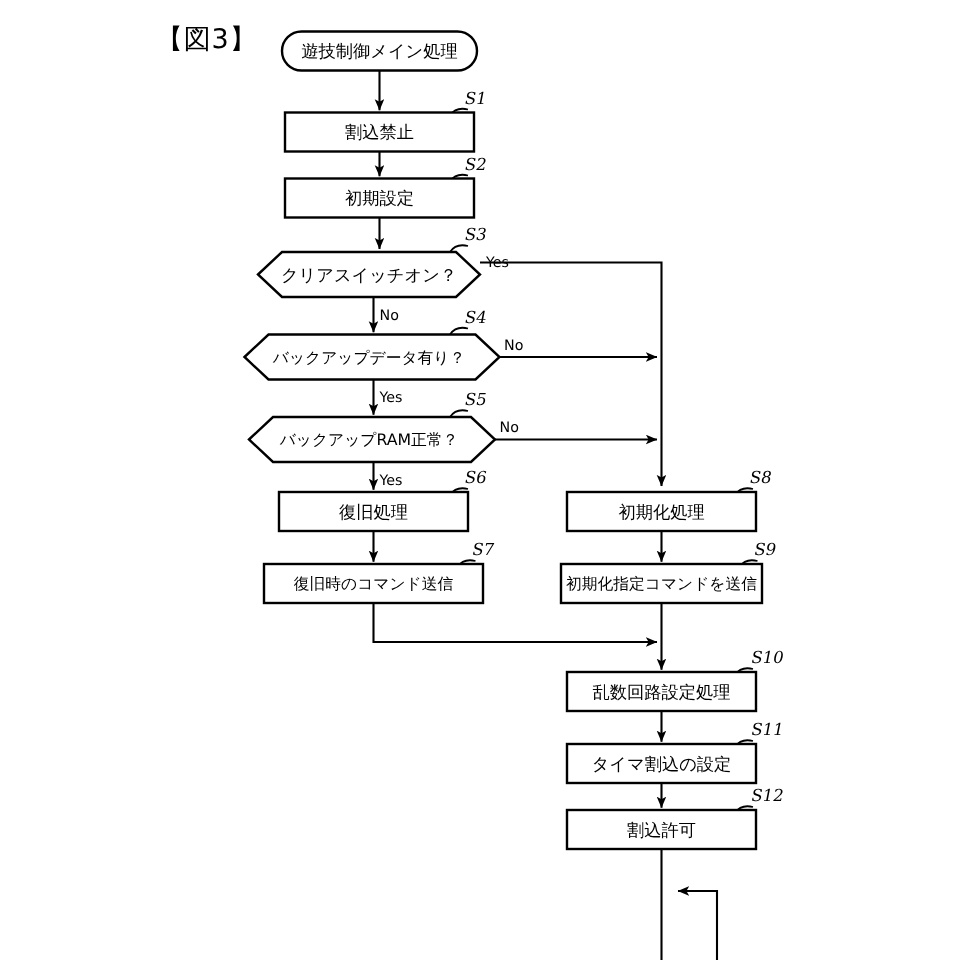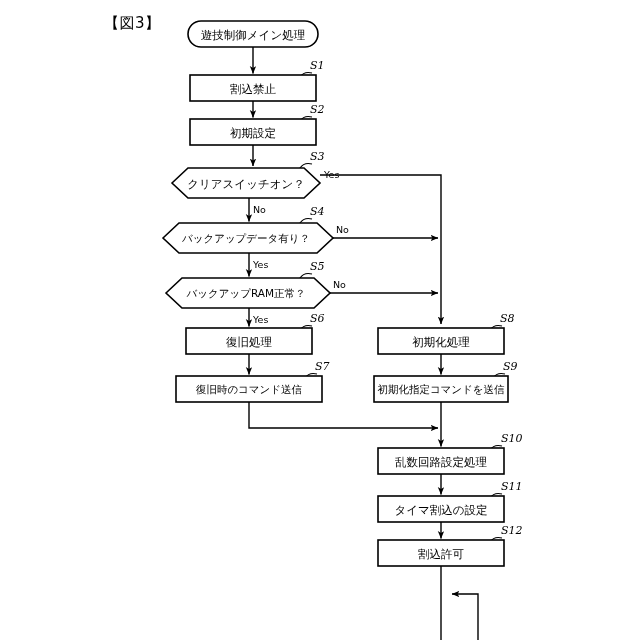--- a/index.html
+++ b/index.html
@@ -14,21 +14,21 @@
     position: relative;
     width: 640px;
     height: 640px;
     background: #ffffff;
     overflow: hidden;
   }
   #fig-title {
     position: absolute;
     left: 104px;
     top: 14px;
-    font-size: 15px;
+    font-size: 18px;
     color: #000;
     letter-spacing: 0.5px;
     white-space: nowrap;
   }
   svg#flow {
     position: absolute;
     left: 0;
     top: 0;
     width: 640px;
     height: 640px;

